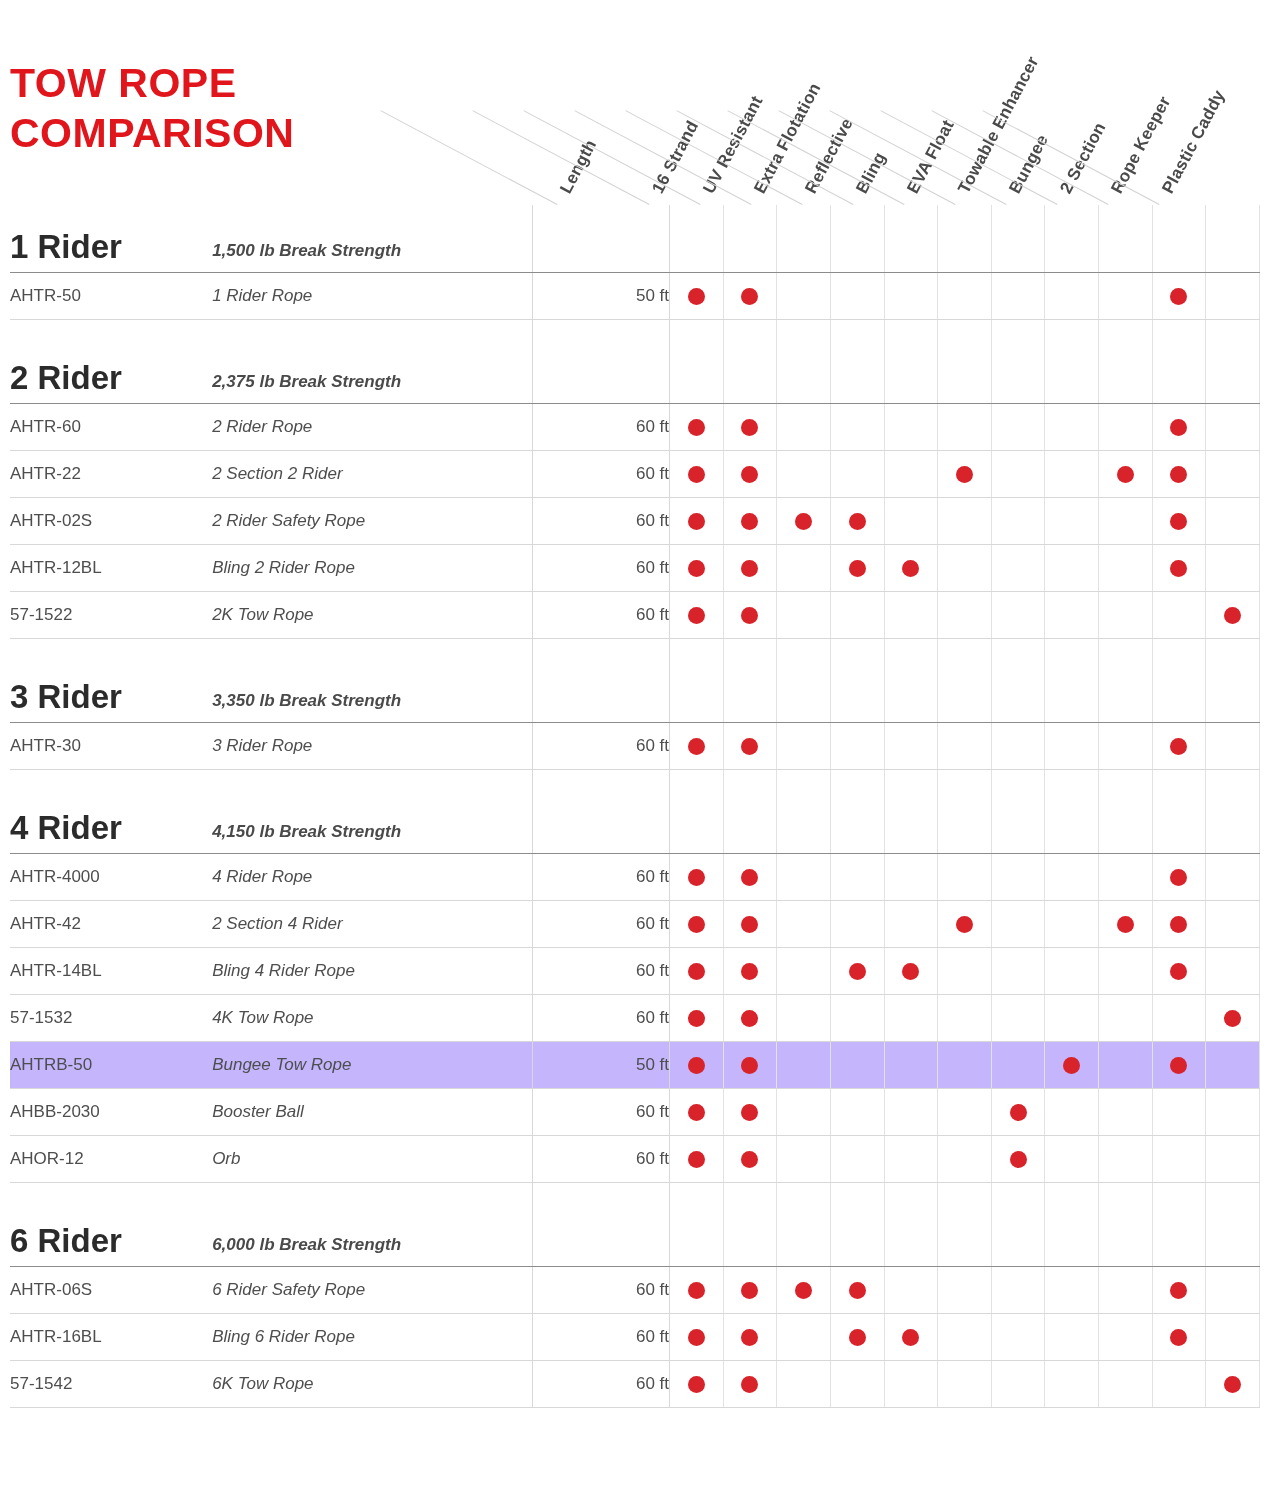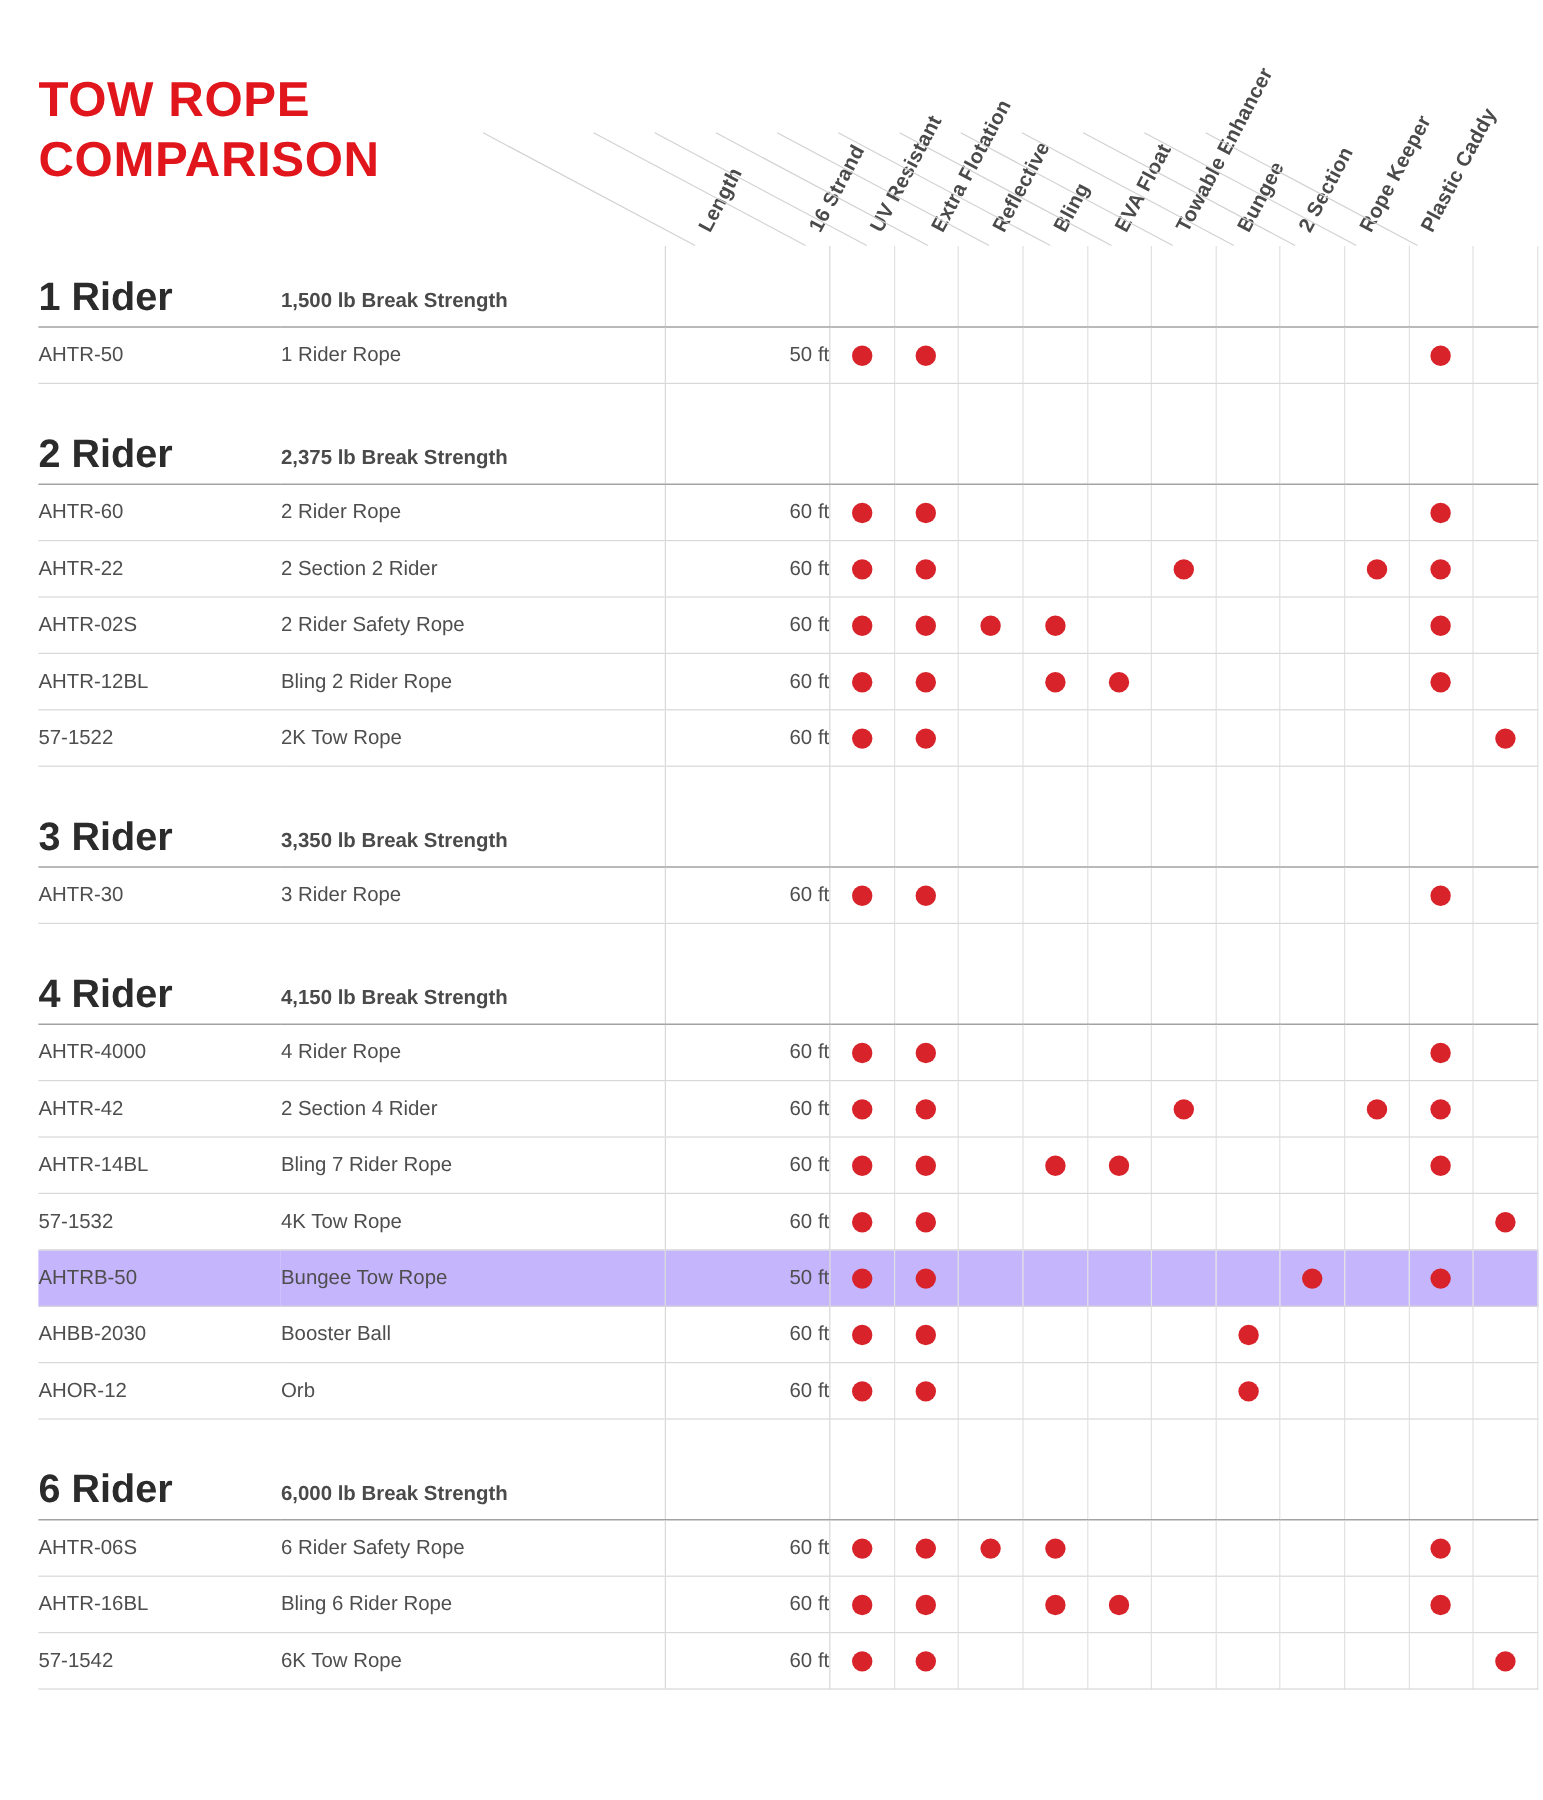--- a/index.html
+++ b/index.html
@@ -14,21 +14,21 @@
     color: #3a3a3a;
     overflow: hidden;
     position: relative;
   }
 
   .sheet {
     position: relative;
     width: 1078px;
     height: 1500px;
     box-sizing: border-box;
-    padding: 0 32px;
+    padding: 0 10px;
     border-radius: 14px;
   }
 
   
   .header {
     position: relative;
     height: 205px;
   }
   .title {
     position: absolute;
@@ -77,21 +77,21 @@
     table-layout: fixed;
   }
   table.cmp td {
     border-bottom: 1px solid #d8d8d8;
     height: 46px;
     font-size: 17px;
     color: #4e4e4e;
     padding: 0;
   }
   .c-sku      { width: 196px; padding-left: 2px; }
-  .c-name     { width: 310px; padding-left: 4px; }
+  .c-name     { width: 310px; padding-left: 4px; font-style: italic; }
   .c-len      { width: 132px; text-align: right; border-left: 1px solid #d8d8d8; border-right: 1px solid #d8d8d8; }
   .c-feat     { width: 51px; text-align: center; border-right: 1px solid #e2e2e2; }
   .c-feat.first { border-left: 1px solid #d8d8d8; }
 
   
   tr.group td {
     border-bottom: 1px solid #8c8c8c;
     height: 72px;
     vertical-align: bottom;
   }
@@ -364,21 +364,21 @@
           <td class="c-feat"></td>
           <td class="c-feat"><span class="dot"></span></td>
           <td class="c-feat"></td>
           <td class="c-feat"></td>
           <td class="c-feat"><span class="dot"></span></td>
           <td class="c-feat"><span class="dot"></span></td>
           <td class="c-feat"></td>
         </tr>
         <tr>
           <td class="c-sku">AHTR-14BL</td>
-          <td class="c-name">Bling 7 Rider Rope</td>
+          <td class="c-name">Bling 4 Rider Rope</td>
           <td class="c-len">60 ft</td>
           <td class="c-feat first"><span class="dot"></span></td>
           <td class="c-feat"><span class="dot"></span></td>
           <td class="c-feat"></td>
           <td class="c-feat"><span class="dot"></span></td>
           <td class="c-feat"><span class="dot"></span></td>
           <td class="c-feat"></td>
           <td class="c-feat"></td>
           <td class="c-feat"></td>
           <td class="c-feat"></td>

